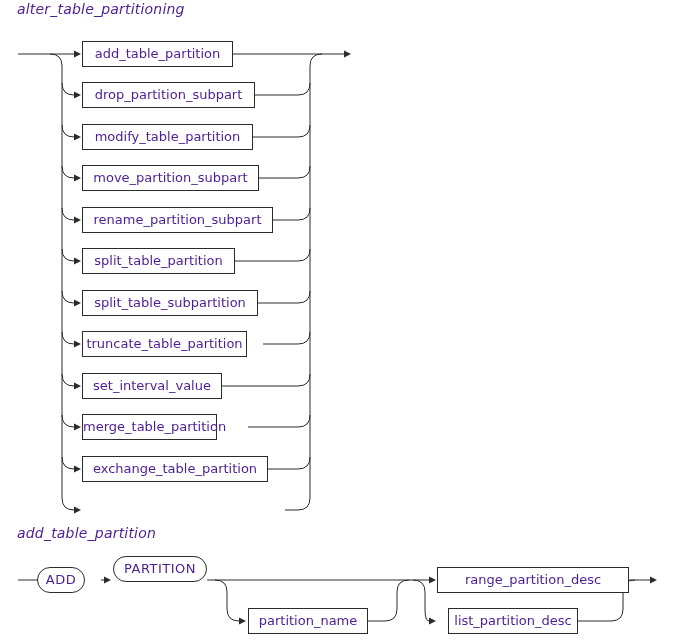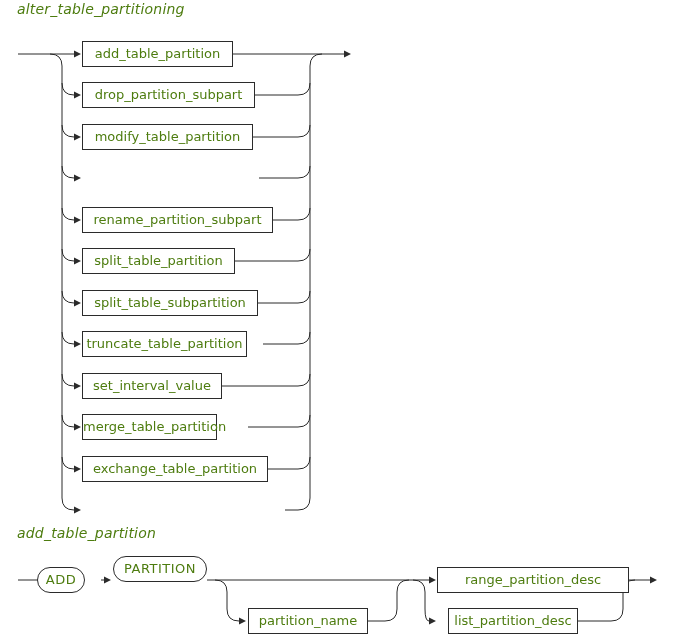--- a/index.html
+++ b/index.html
@@ -2,21 +2,21 @@
 <html><head>
 <meta charset="utf-8">
 <style>
   html, body { margin: 0; padding: 0; background: #ffffff; }
   .canvas {
     position: relative;
     width: 678px;
     height: 641px;
     background: #ffffff;
     font-family: "DejaVu Sans", "Liberation Sans", sans-serif;
-    color: #4d7c0f;
+    color: #4c1d95;
     overflow: hidden;
   }
   .connector-svg {
     position: absolute;
     left: 0; top: 0;
     width: 678px; height: 641px;
   }
   .heading {
     position: absolute;
     font-style: italic;
@@ -117,20 +117,21 @@
       <polygon points="436,621 429,617.5 429,624.5"></polygon>
       <polygon points="657,580 650,576.5 650,583.5"></polygon>
     </g>
   </svg>
 
   <div class="heading" style="left:17px; top:2px">alter_table_partitioning</div>
 
   <div class="rbox" style="left:82px; top:41px;  width:151px">add_table_partition</div>
   <div class="rbox" style="left:82px; top:82px;  width:173px">drop_partition_subpart</div>
   <div class="rbox" style="left:82px; top:124px; width:171px">modify_table_partition</div>
+  <div class="rbox" style="left:82px; top:165px; width:177px">move_partition_subpart</div>
   <div class="rbox" style="left:82px; top:207px; width:191px">rename_partition_subpart</div>
   <div class="rbox" style="left:82px; top:248px; width:153px">split_table_partition</div>
   <div class="rbox" style="left:82px; top:290px; width:176px">split_table_subpartition</div>
   <div class="rbox" style="left:82px; top:331px; width:165px">truncate_table_partition</div>
   <div class="rbox" style="left:82px; top:373px; width:140px">set_interval_value</div>
   <div class="rbox" style="left:82px; top:414px; width:135px">merge_table_partition</div>
   <div class="rbox" style="left:82px; top:456px; width:186px">exchange_table_partition</div>
 
   <div class="heading" style="left:17px; top:526px">add_table_partition</div>
 

